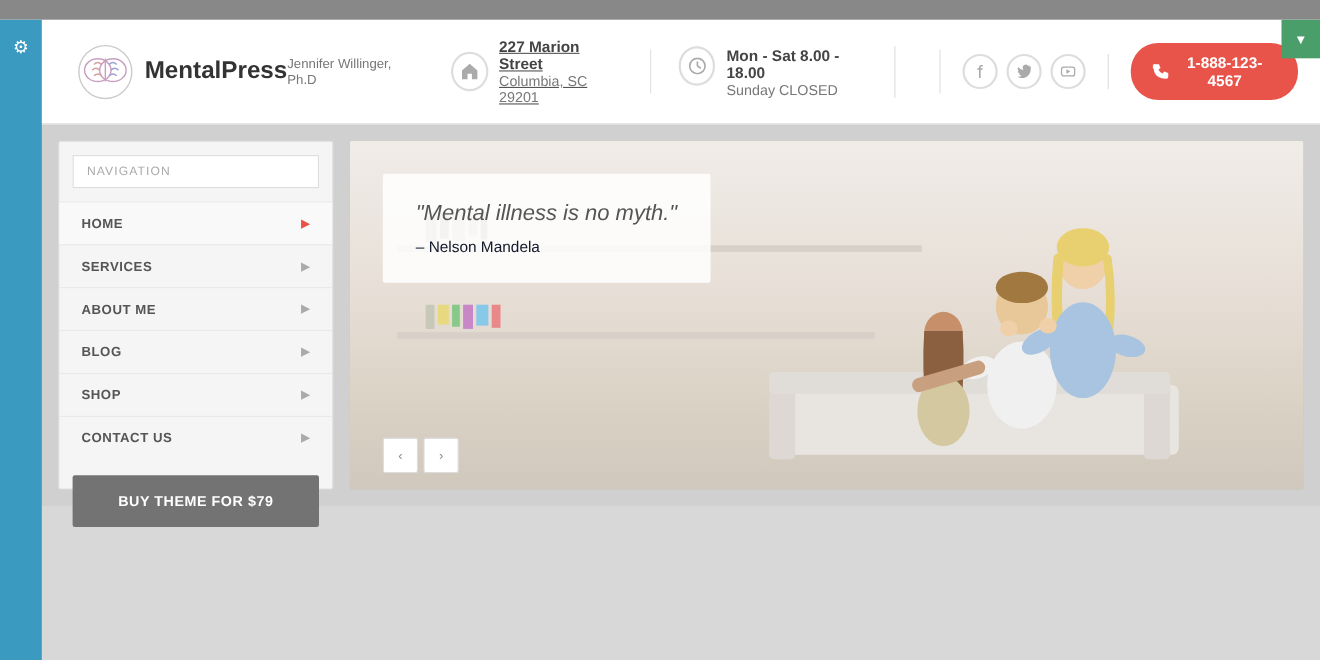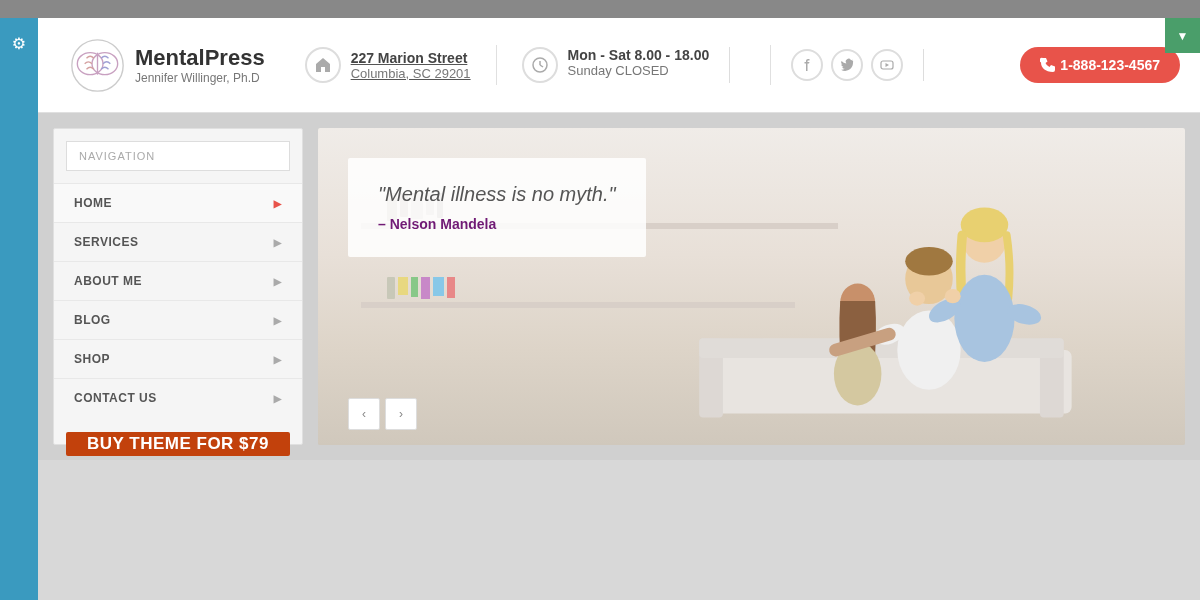--- a/index.html
+++ b/index.html
@@ -28,21 +28,21 @@
       align-items: center;
       margin-right: 40px;
     }
 
     #brain-icon {
       width: 55px;
       height: 55px;
       margin-right: 10px;
     }
 
-    #site-name-area { display: flex; flex-direction: column; }
+    #site-name-area { display: flex; flex-direction: row; }
 
     #site-title {
       font-size: 22px;
       font-weight: bold;
       color: #333;
     }
 
     #site-subtitle {
       font-size: 12px;
       color: #777;
@@ -218,27 +218,27 @@
     .nav-arrow {
       color: #aaa;
       font-size: 10px;
     }
 
     .nav-item.active .nav-arrow {
       color: #e8534a;
     }
 
     #buy-btn {
-      background: #c2410c;
+      background: #737373;
       color: #fff;
       border: none;
       margin: 15px 12px 12px 12px;
-      padding: 2px;
+      padding: 16px;
       text-align: center;
-      font-size: 17px;
+      font-size: 13px;
       font-weight: bold;
       letter-spacing: 0.5px;
       cursor: pointer;
       text-transform: uppercase;
       border-radius: 2px;
     }
 
     
     #slider-area {
       flex: 1;
@@ -272,22 +272,21 @@
 
     #quote-text {
       font-size: 20px;
       color: #555;
       font-style: italic;
       margin-bottom: 10px;
     }
 
     #quote-author {
       font-size: 14px;
-      color: #701a75;
-      font-weight: bold;
+      color: #0f172a;
     }
 
     
     #slider-controls {
       position: absolute;
       bottom: 15px;
       left: 30px;
       display: flex;
       gap: 5px;
     }

